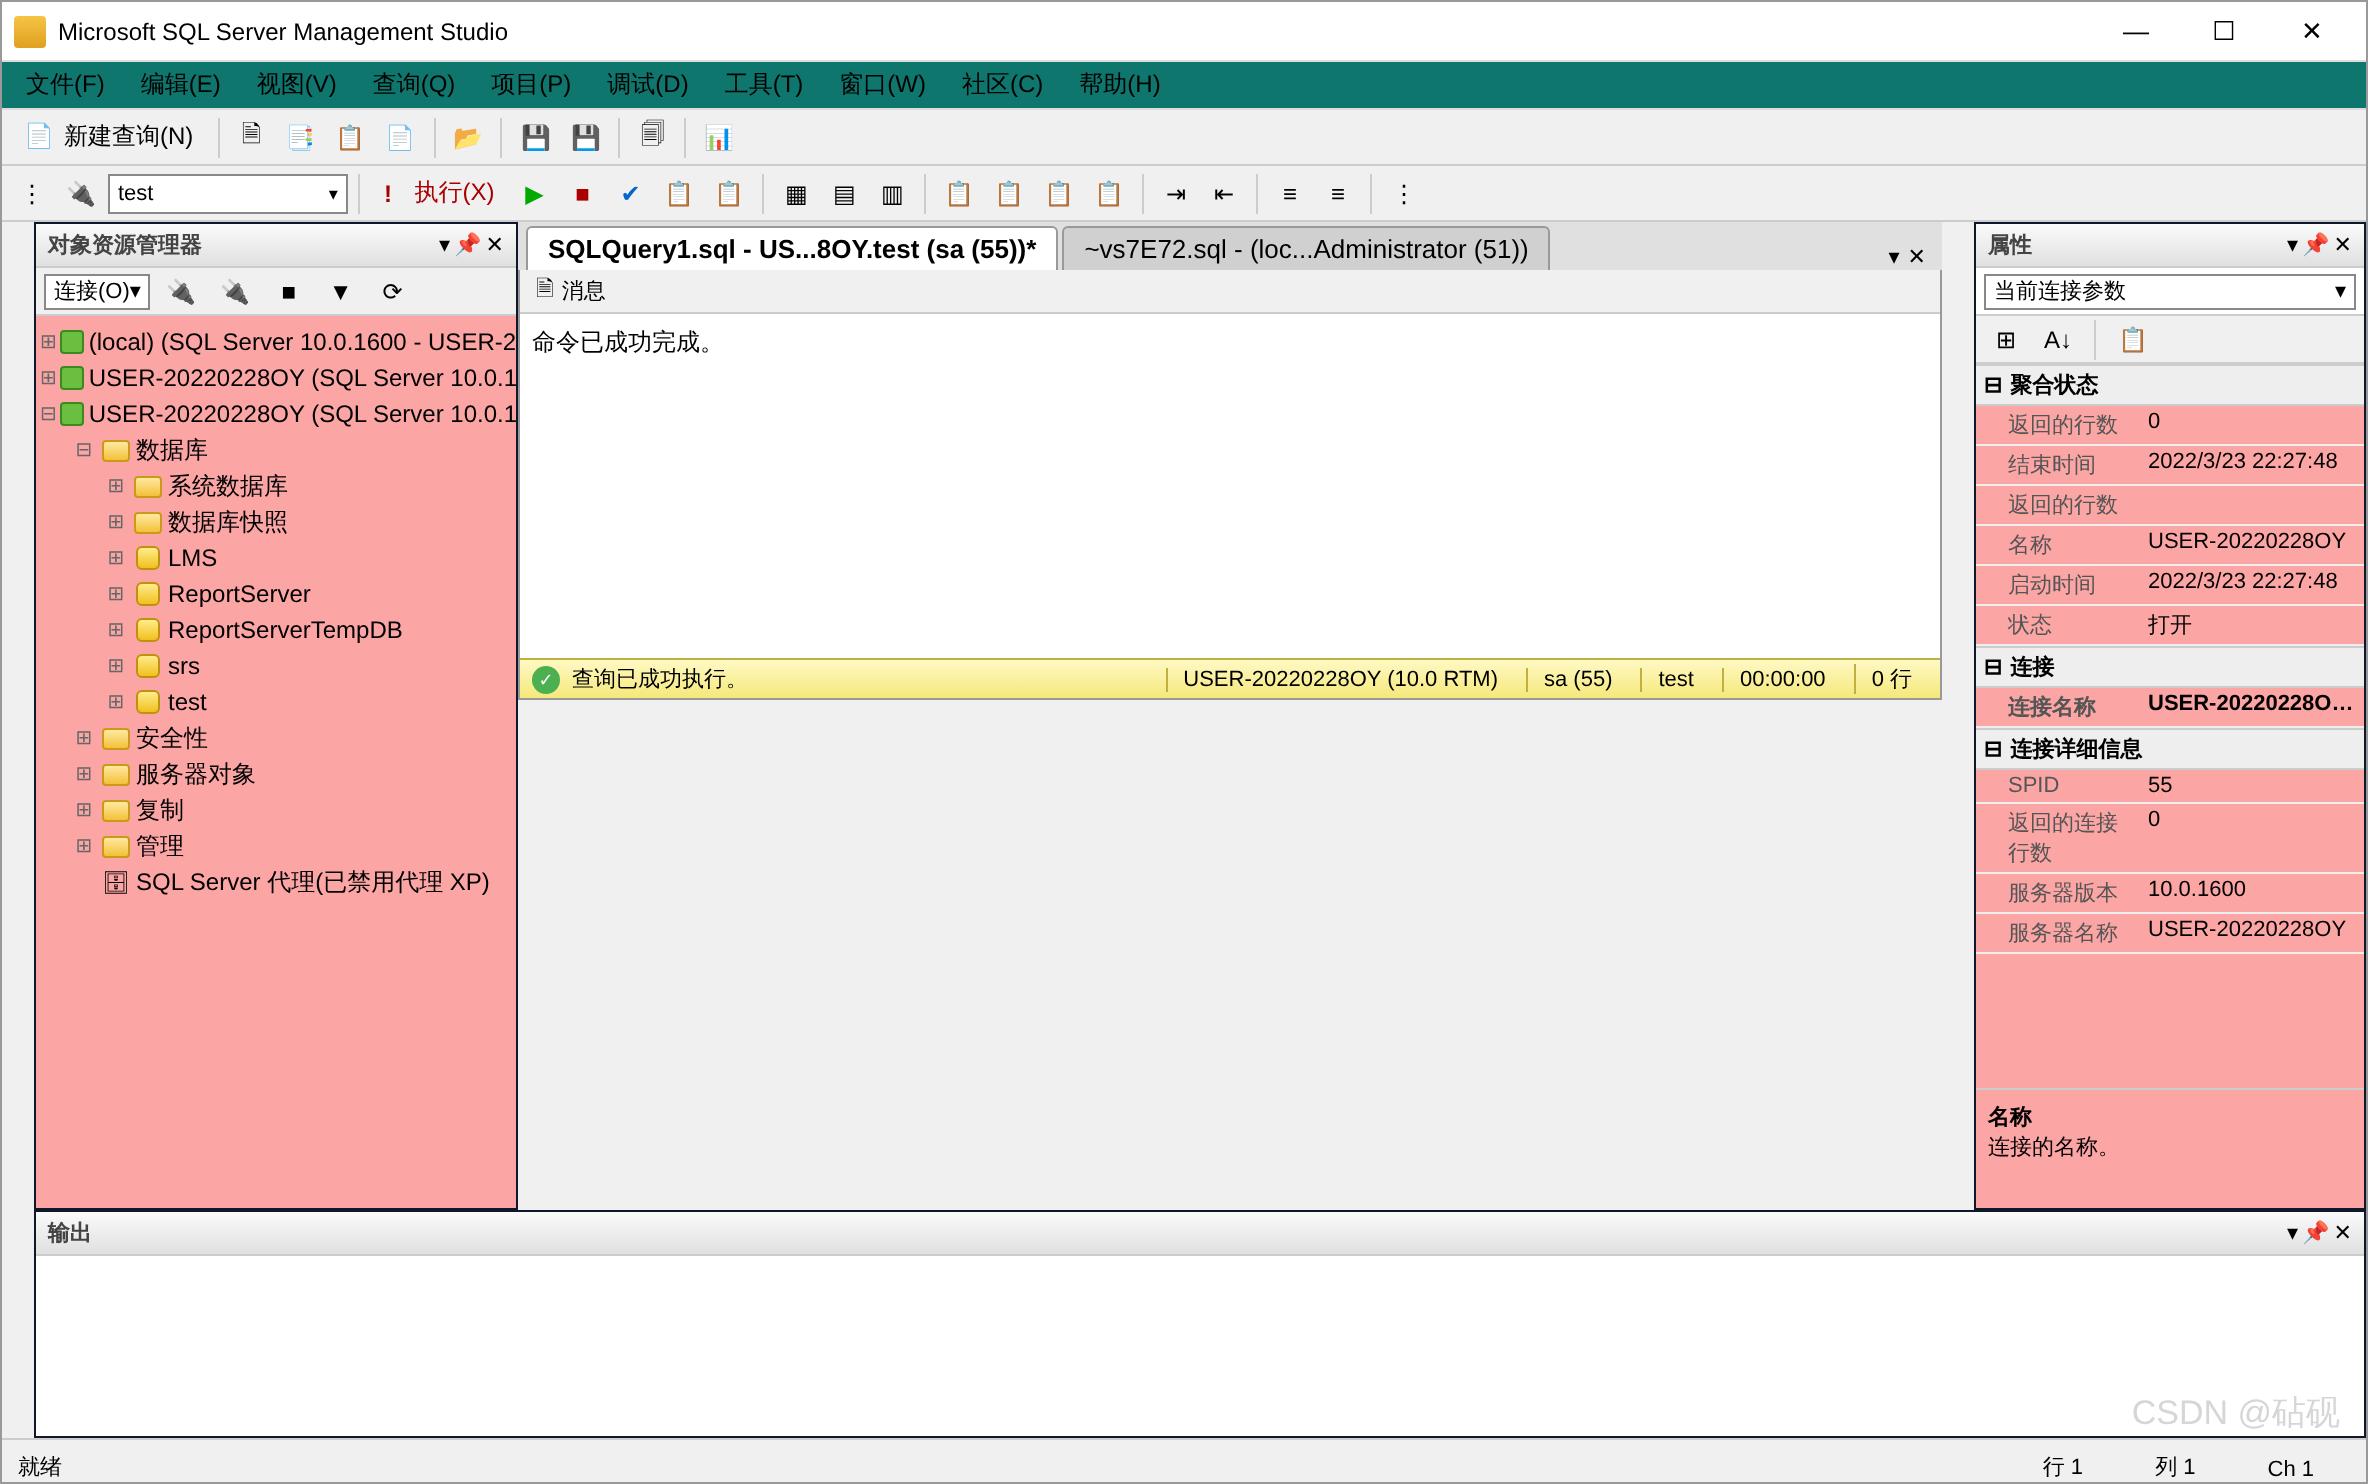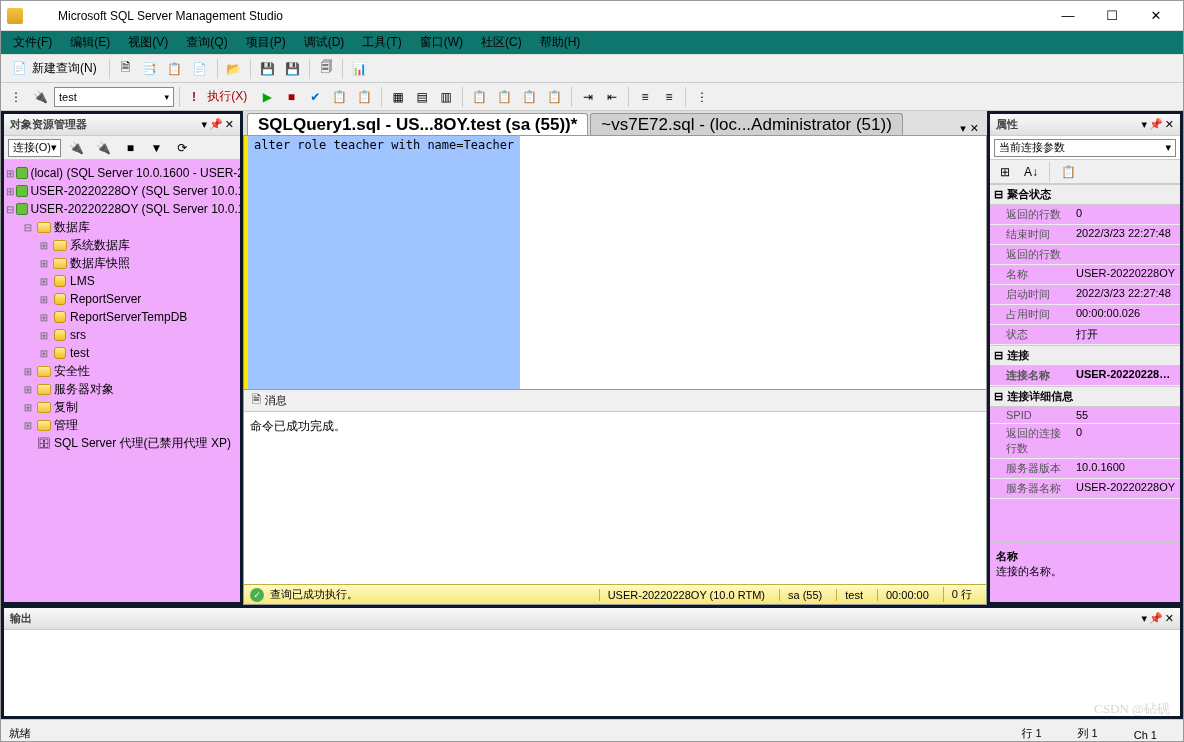--- a/index.html
+++ b/index.html
@@ -1,46 +1,46 @@
 <!DOCTYPE html>
 <html><head>
 <meta charset="utf-8">
 <style>
 * { margin: 0; padding: 0; box-sizing: border-box; font-family: "Microsoft YaHei", "Segoe UI", Tahoma, sans-serif; }
 body { width: 1184px; height: 742px; background: #f0f0f0; font-size: 12px; color: #000; overflow: hidden; display: flex; flex-direction: column; border: 1px solid #999; }
-.titlebar { height: 30px; background: #fff; display: flex; align-items: center; padding: 0 6px; border-bottom: 1px solid #ddd; gap: 29px; }
+.titlebar { height: 30px; background: #fff; display: flex; align-items: center; padding: 0 6px; border-bottom: 1px solid #ddd; }
 .titlebar-icon { width: 16px; height: 16px; margin-right: 6px; background: linear-gradient(#f6c445,#e0a020); border-radius: 2px; }
 .titlebar-title { flex: 1; font-size: 12px; }
 .win-btns { display: flex; gap: 2px; }
 .win-btn { width: 42px; height: 26px; display: flex; align-items: center; justify-content: center; font-size: 13px; }
 .menubar { height: 24px; background: #0f766e; display: flex; align-items: center; padding: 0 4px; gap: 2px; border-bottom: 1px solid #ddd; }
 .menu-item { padding: 3px 8px; }
 .toolbar { height: 28px; background: #f0f0f0; display: flex; align-items: center; padding: 0 4px; gap: 2px; border-bottom: 1px solid #ccc; }
 .tbtn { min-width: 22px; height: 22px; display: flex; align-items: center; justify-content: center; padding: 0 3px; border: 1px solid transparent; }
 .tbtn-label { padding: 0 6px; display: flex; align-items: center; gap: 4px; }
 .sep { width: 1px; height: 20px; background: #ccc; margin: 0 3px; }
 .combo { height: 20px; border: 1px solid #888; background: #fff; padding: 0 4px; font-size: 11px; display: flex; align-items: center; min-width: 120px; }
 .combo-arrow { margin-left: auto; font-size: 9px; }
 .main-area { flex: 1; display: flex; overflow: hidden; }
-.panel { display: flex; flex-direction: column; background: #f0abfc; border: 3px solid #0f172a; }
+.panel { display: flex; flex-direction: column; background: #fca5a5; border: 1px solid #0f172a; margin-left: 16px; }
 .panel-header { height: 22px; background: linear-gradient(#fafafa,#e0e0e0); display: flex; align-items: center; padding: 0 6px; font-size: 11px; border-bottom: 1px solid #ccc; }
 .panel-header-title { flex: 1; font-weight: bold; color: #444; }
 .panel-header-btns { display: flex; gap: 2px; font-size: 11px; }
 .panel-toolbar { height: 24px; background: #f0f0f0; display: flex; align-items: center; padding: 0 4px; gap: 4px; border-bottom: 1px solid #ccc; }
 .small-combo { height: 18px; border: 1px solid #888; background: #fff; padding: 0 4px; font-size: 11px; display: flex; align-items: center; }
 .tree { flex: 1; overflow: auto; padding: 4px 0; font-size: 12px; }
 .tree-node { display: flex; align-items: center; height: 18px; white-space: nowrap; padding-right: 6px; }
 .tree-expander { width: 12px; text-align: center; font-size: 10px; color: #666; user-select: none; }
 .tree-icon { width: 16px; height: 16px; margin: 0 2px; display: flex; align-items: center; justify-content: center; font-size: 11px; }
 .folder-icon { background: linear-gradient(#ffe9a0,#f3c13a); border: 1px solid #cc9a1a; border-radius: 2px; width: 14px; height: 11px; }
 .db-icon { background: linear-gradient(#ffec8b,#f0c020); border: 1px solid #c09010; border-radius: 3px; width: 12px; height: 12px; }
 .server-icon { background: #6abf40; border: 1px solid #3a8a20; width: 12px; height: 12px; border-radius: 2px; }
 .center { flex: 1; display: flex; flex-direction: column; }
 .tabstrip { height: 24px; background: #e0e0e0; display: flex; align-items: flex-end; padding: 0 4px; position: relative; }
-.tab { height: 22px; padding: 0 10px; background: #d0d0d0; border: 1px solid #999; border-bottom: none; display: flex; align-items: center; font-size: 17px; margin-right: 2px; border-radius: 3px 3px 0 0; }
+.tab { height: 22px; padding: 0 10px; background: #d0d0d0; border: 1px solid #999; border-bottom: none; display: flex; align-items: center; font-size: 13px; margin-right: 2px; border-radius: 3px 3px 0 0; }
 .tab.active { background: #fff; font-weight: bold; }
 .tabstrip-right { margin-left: auto; display: flex; gap: 4px; padding-right: 4px; font-size: 11px; }
 .editor { flex: 1; background: #fff; border: 1px solid #999; position: relative; display: flex; }
 .editor-margin { width: 4px; background: #ffe800; }
 .editor-text { padding: 2px 6px; font-family: Consolas, monospace; font-size: 12px; background: #a0c4ff; white-space: pre; }
 .messages { height: 215px; border: 1px solid #999; border-top: none; display: flex; flex-direction: column; }
 .msg-tab { height: 22px; background: #f0f0f0; display: flex; align-items: center; padding: 0 8px; gap: 4px; border-bottom: 1px solid #ccc; font-size: 11px; }
 .msg-body { flex: 1; background: #fff; padding: 6px; font-size: 12px; }
 .status-strip { height: 20px; background: linear-gradient(#fff9c4,#f5e87a); border-top: 1px solid #c0b040; display: flex; align-items: center; font-size: 11px; padding: 0 6px; gap: 6px; }
 .status-strip .cell { border-left: 1px solid #c0b040; padding: 0 8px; }
@@ -50,21 +50,21 @@
 .prop-cat { background: #eee; font-weight: bold; padding: 2px 4px; display: flex; align-items: center; gap: 4px; border-top: 1px solid #ccc; border-bottom: 1px solid #ccc; }
 .prop-row { display: flex; border-bottom: 1px solid #eee; }
 .prop-name { width: 82px; padding: 2px 4px 2px 16px; color: #555; }
 .prop-val { flex: 1; padding: 2px 4px; overflow: hidden; text-overflow: ellipsis; white-space: nowrap; }
 .prop-desc { height: 60px; border-top: 1px solid #ccc; padding: 6px; font-size: 11px; }
 .output-panel { height: 114px; }
 .output-body { flex: 1; background: #fff; }
 .bottom-status { height: 22px; background: #f0f0f0; border-top: 1px solid #ccc; display: flex; align-items: flex-end; padding: 0 8px; font-size: 11px; }
 .bottom-status .spacer { flex: 1; }
 .bottom-status .scell { padding: 0 18px; }
-.watermark { position: absolute; right: 14px; bottom: 24px; color: #bbb; font-size: 13px; opacity: .6; font-family: Liberation Serif, serif; }
+.watermark { position: absolute; right: 14px; bottom: 24px; color: #bbb; font-size: 17px; opacity: .6; }
 .ic { width:16px; height:16px; display:inline-block; }
 </style>
 </head>
 <body>
 
 <div class="titlebar">
   <div class="titlebar-icon"></div>
   <div class="titlebar-title">Microsoft SQL Server Management Studio</div>
   <div class="win-btns">
     <div class="win-btn">—</div>
@@ -278,24 +278,20 @@
         <div class="tab active">
             <span>SQLQuery1.sql - US...8OY.test (sa (55))*</span>
           </div>
         <div class="tab">
             <span>~vs7E72.sql - (loc...Administrator (51))</span>
           </div>
         <div class="tabstrip-right">
           <span>▾</span>
           <span>✕</span>
         </div>
-      </div>
-      <div class="editor">
-        <div class="editor-margin"></div>
-        <div class="editor-text">alter role teacher with name=Teacher</div>
       </div>
       <div class="messages">
         <div class="msg-tab">
             <span>🗎</span>
             <span>消息</span>
           </div>
         <div class="msg-body">命令已成功完成。</div>
         <div class="status-strip">
           <div class="status-success-icon">✓</div>
           <span>查询已成功执行。</span>
@@ -350,24 +346,20 @@
         </div>
       <div class="prop-row">
           <div class="prop-name">名称</div>
           <div class="prop-val">USER-20220228OY</div>
         </div>
       <div class="prop-row">
           <div class="prop-name">启动时间</div>
           <div class="prop-val">2022/3/23 22:27:48</div>
         </div>
       <div class="prop-row">
-          <div class="prop-name">占用时间</div>
-          <div class="prop-val">00:00:00.026</div>
-        </div>
-      <div class="prop-row">
           <div class="prop-name">状态</div>
           <div class="prop-val">打开</div>
         </div>
       <div class="prop-cat">
           <span>⊟</span>
           <span>连接</span>
         </div>
       <div class="prop-row">
           <div class="prop-name" style="font-weight:bold">连接名称</div>
           <div class="prop-val" style="font-weight:bold">USER-20220228OY (</div>

